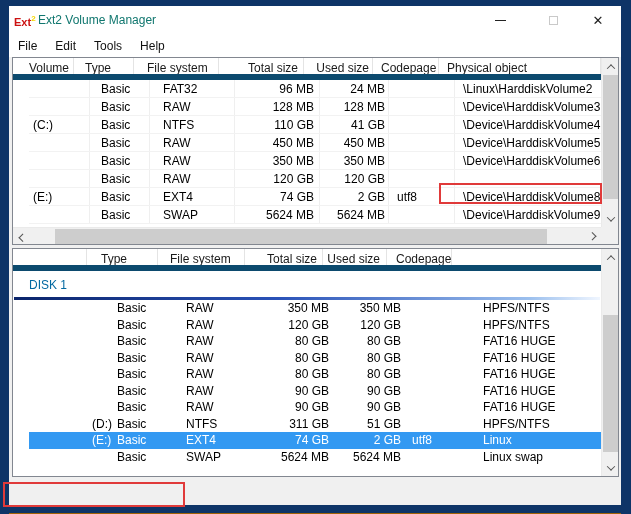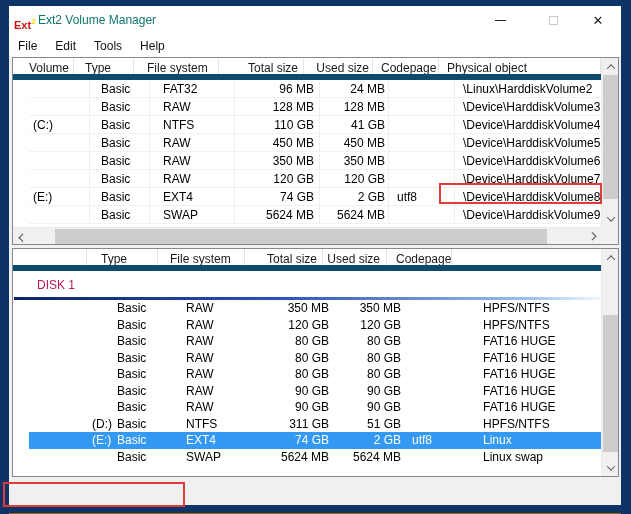--- a/index.html
+++ b/index.html
@@ -3,21 +3,21 @@
 <meta charset="utf-8">
 <style>
   * { margin:0; padding:0; box-sizing:border-box; }
   html,body { background:#888; }
   body { font-family:"Liberation Sans", sans-serif; font-size:12px; color:#000; }
   .frame { position:relative; width:631px; height:514px; background:#0e3467; overflow:hidden; }
   .window { position:absolute; left:9px; top:6px; width:612px; height:499px; background:#f0f0f0; }
 
   
   .titlebar { position:absolute; left:0; top:0; width:612px; height:29px; background:#ffffff; }
-  .app-icon { position:absolute; left:5px; top:7px; font-size:11px; font-weight:bold; color:#cc1111; line-height:17px; }
+  .app-icon { position:absolute; left:5px; top:7px; font-size:11px; font-weight:bold; color:#cc1111; line-height:12px; }
   .app-icon sup { color:#f4d800; font-size:8px; }
   .title-text { position:absolute; left:29px; top:0; line-height:29px; font-size:12px; color:#0f766e; white-space:nowrap; }
   .winbtn { position:absolute; top:0; width:24px; height:29px; display:flex; align-items:center; justify-content:center; }
   .btn-min { left:479px; }
   .btn-max { left:532px; }
   .btn-close { left:577px; font-size:13px; color:#222; }
   .min-bar { width:11px; height:1.5px; background:#222; }
   .max-box { width:9px; height:9px; border:1px solid #c9c9c9; background:#fff; }
 
   
@@ -44,21 +44,21 @@
   .vt .c1 { width:60px; padding-left:11px; }
   .vt .c2 { width:85px; padding-left:13px; }
   .vt .c3 { width:85px; justify-content:flex-end; text-align:right; padding-right:5px; }
   .vt .c4 { width:69px; justify-content:flex-end; text-align:right; padding-right:3px; }
   .vt .c5 { width:66px; padding-left:8px; }
   .vt .c6 { width:162px; padding-left:8px; }
 
   
   .pt { left:3px; top:242px; width:607px; height:229px; }
   .pt .thead { width:588px; }
-  .pt .group-label { position:absolute; left:24px; top:25px; height:22px; line-height:22px; color:#be185d; }
+  .pt .group-label { position:absolute; left:16px; top:25px; height:22px; line-height:22px; color:#0369a1; }
   .pt .group-line { position:absolute; left:1px; top:48px; width:586px; height:3px;
         background:linear-gradient(90deg,#0a246a 0%, #2a52b8 45%, #9cc0ee 88%, #f0f6ff 100%); }
   .pt .tbody { top:51px; width:588px; }
   .pt .trow { height:16.5px; }
   .pt .c0 { width:74px; padding-left:63px; overflow:visible; }
   .pt .c1 { width:71px; padding-left:14px; }
   .pt .c2 { width:87px; padding-left:12px; }
   .pt .c3 { width:78px; justify-content:flex-end; text-align:right; padding-right:10px; }
   .pt .c4 { width:64px; justify-content:flex-end; text-align:right; padding-right:2px; }
   .pt .c5 { width:65px; padding-left:9px; }
@@ -179,21 +179,20 @@
             <div class="tc c5"></div>
             <div class="tc c6">\Device\HarddiskVolume6</div>
           </div>
           <div class="trow">
             <div class="tc c0"></div>
             <div class="tc c1">Basic</div>
             <div class="tc c2">RAW</div>
             <div class="tc c3">120 GB</div>
             <div class="tc c4">120 GB</div>
             <div class="tc c5"></div>
-            <div class="tc c6">\Device\HarddiskVolume7</div>
           </div>
           <div class="trow">
             <div class="tc c0">(E:)</div>
             <div class="tc c1">Basic</div>
             <div class="tc c2">EXT4</div>
             <div class="tc c3">74 GB</div>
             <div class="tc c4">2 GB</div>
             <div class="tc c5">utf8</div>
             <div class="tc c6">\Device\HarddiskVolume8</div>
           </div>

